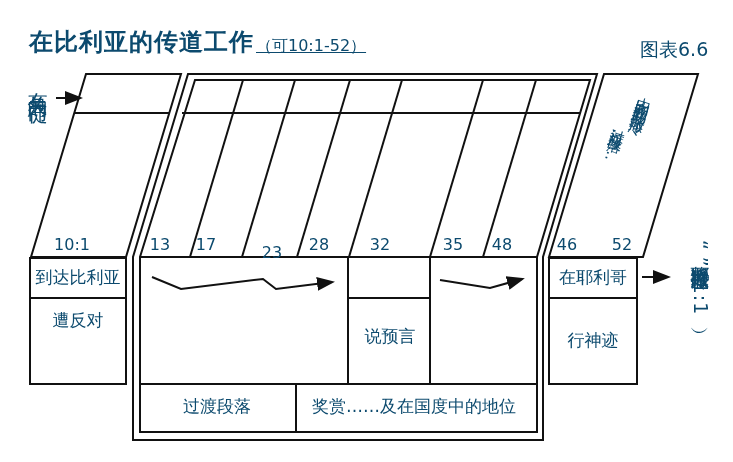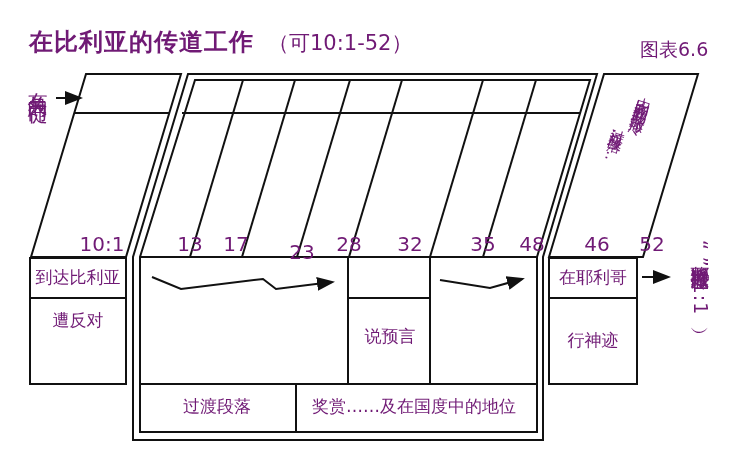--- a/index.html
+++ b/index.html
@@ -1,33 +1,33 @@
 <!DOCTYPE html>
 <html><head>
 <meta charset="utf-8">
 <style>
   html,body{margin:0;padding:0;background:#ffffff;}
   #canvas{
     position:relative;width:733px;height:462px;background:#ffffff;
     font-family:"DejaVu Sans","Liberation Sans",sans-serif;
-    color:#701a75;overflow:hidden;
+    color:#0c4a6e;overflow:hidden;
   }
   #linework{position:absolute;left:0;top:0;width:733px;height:462px;}
   .ct{ 
     position:absolute;transform:translate(-50%,-50%);
     white-space:nowrap;text-align:center;line-height:1.12;
   }
-  .marker{position:absolute;transform:translate(-50%,-50%);font-size:20px;white-space:nowrap;margin-left:30px;}
+  .marker{position:absolute;transform:translate(-50%,-50%);font-size:16px;white-space:nowrap;}
   .vtext{
     position:absolute;writing-mode:vertical-rl;text-orientation:mixed;
     white-space:nowrap;line-height:1.0;
   }
   .title-row{position:absolute;left:29px;top:26px;display:flex;align-items:flex-end;}
   .title-main{font-size:24px;font-weight:bold;letter-spacing:1px;}
-  .title-ref{font-size:21px;font-weight:normal;margin-left:14px;padding-bottom:1px;}
+  .title-ref{font-size:16px;font-weight:normal;margin-left:2px;padding-bottom:1px;text-decoration:underline;}
   .figure-label{position:absolute;left:640px;top:37px;font-size:19px;}
   .left-note{left:28px;top:76px;font-size:20px;letter-spacing:3px;}
   .right-note{left:691px;top:240px;font-size:19px;letter-spacing:1px;}
   .tilt{transform-origin:top center;transform:rotate(17.5deg);font-size:15px;letter-spacing:3px;}
   .cell-lg{font-size:17px;}
   .cell-md{font-size:15px;}
 </style>
 </head>
 <body>
 

